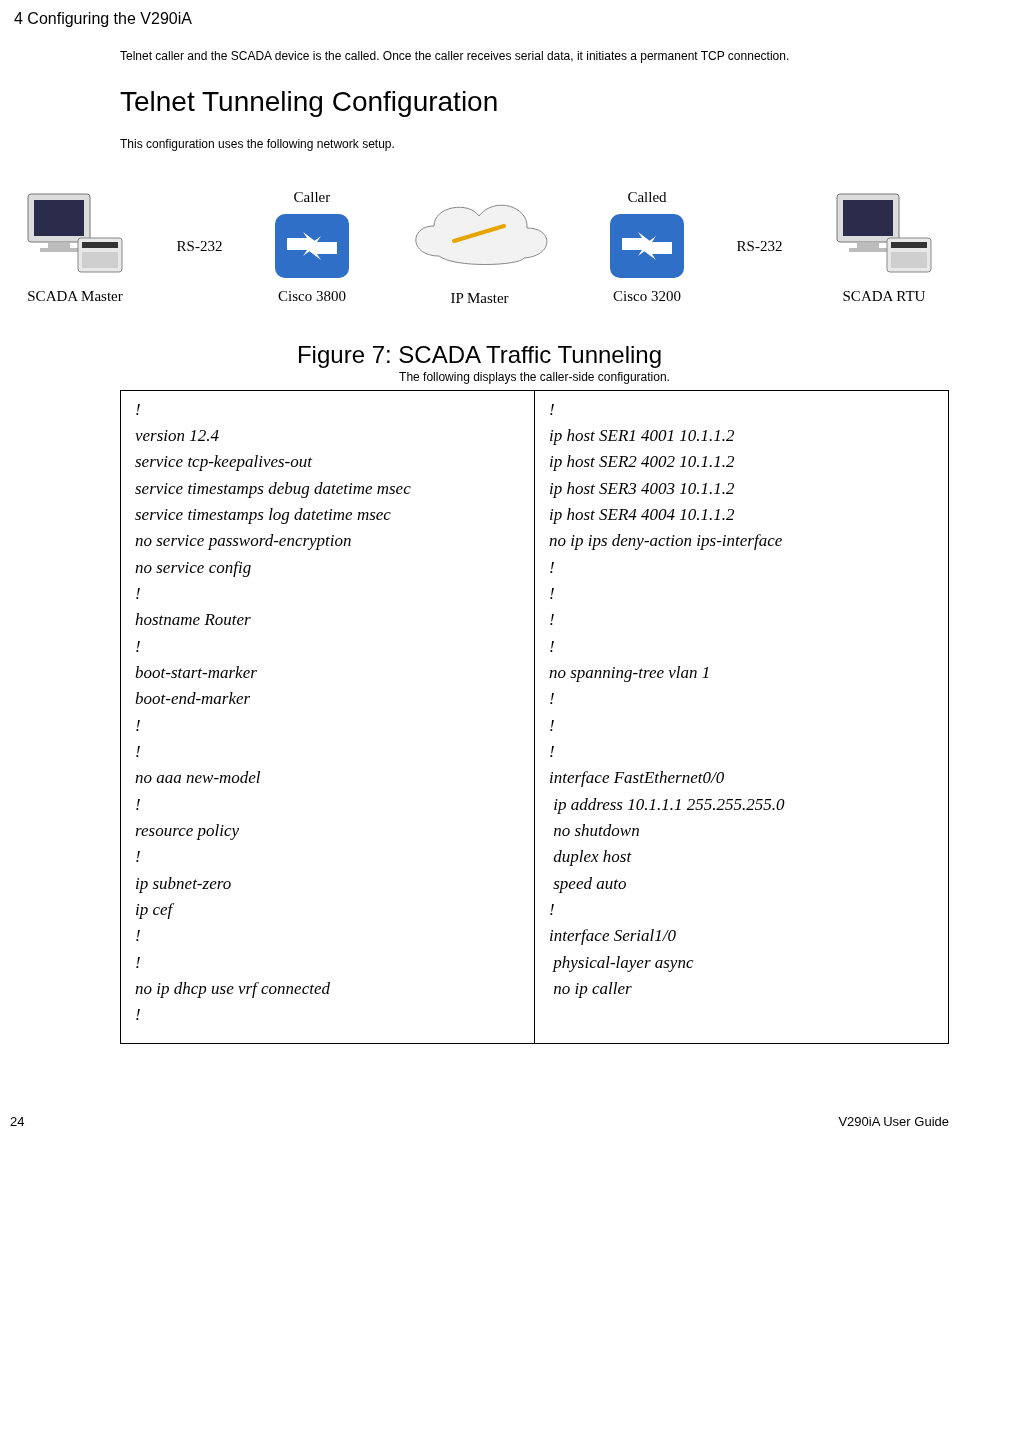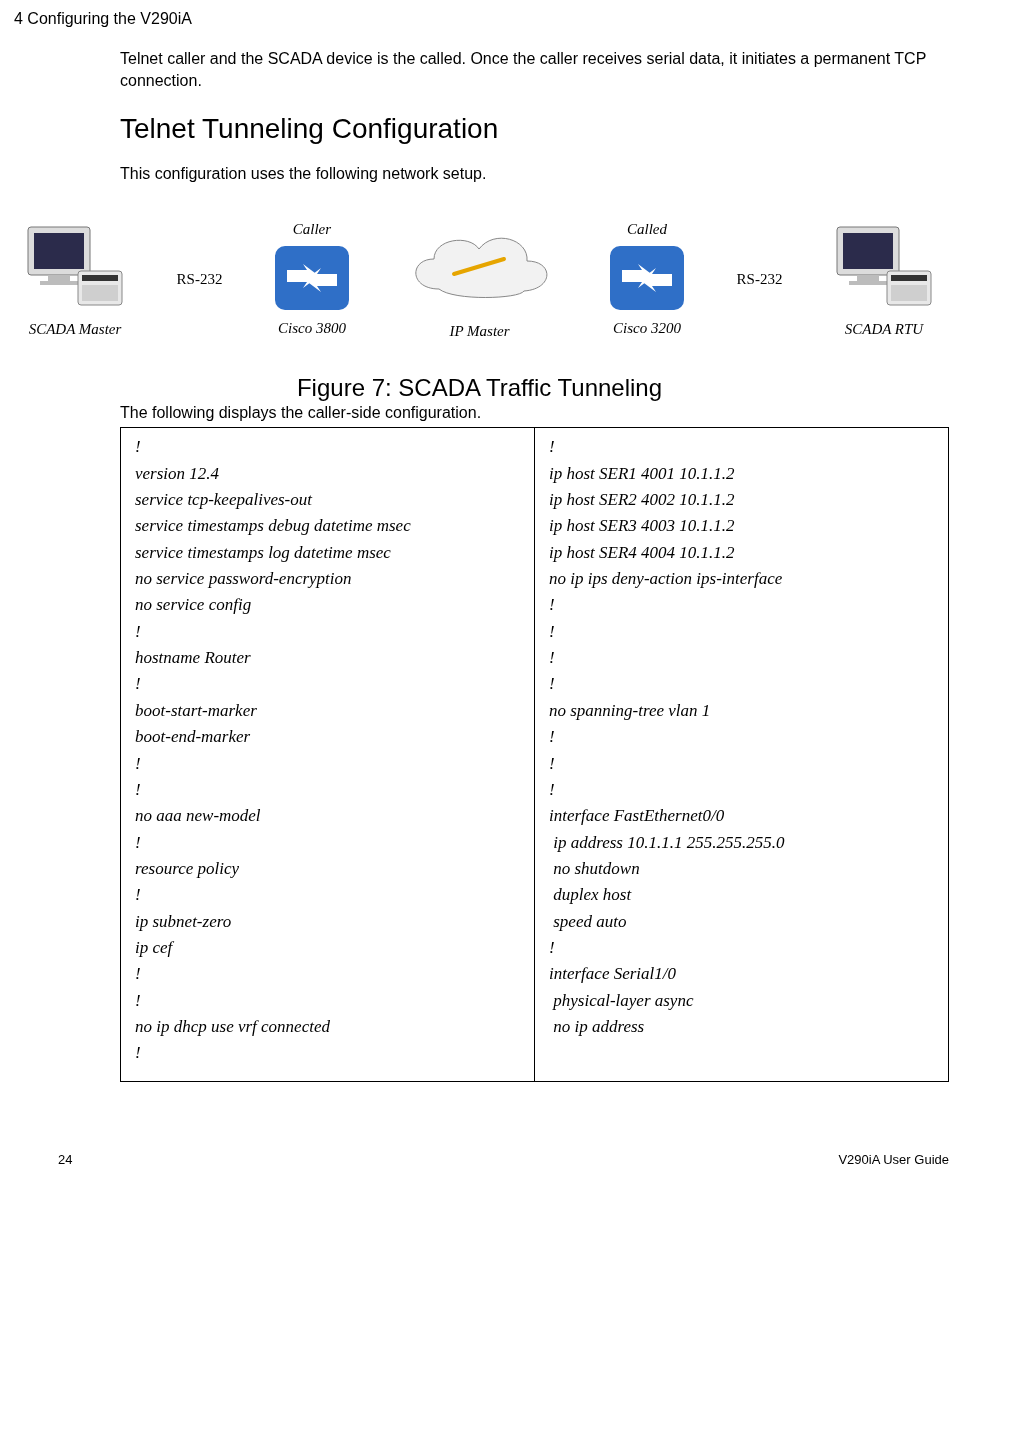--- a/index.html
+++ b/index.html
@@ -16,21 +16,21 @@
   }
   .top-header {
     font-size: 16px;
     margin-bottom: 20px;
     margin-left: 4px;
   }
   .content {
     margin-left: 110px;
   }
   .para {
-    font-size: 16px;
+    font-size: 12px;
     line-height: 1.35;
     margin-bottom: 22px;
   }
   .h2 {
     font-size: 28px;
     font-weight: normal;
     margin: 10px 0 18px 0;
   }
   .figure-container {
     margin: 12px 0 10px 0;
@@ -41,21 +41,20 @@
     align-items: center;
     justify-content: space-between;
     padding: 6px 4px 4px 4px;
   }
   .node {
     display: flex;
     flex-direction: column;
     align-items: center;
     font-family: 'Times New Roman', serif;
     font-size: 15px;
-    font-style: italic;
   }
   .node .top-label { margin-bottom: 2px; }
   .node .bottom-label { margin-top: 4px; text-align: right; }
   .pc-svg { width: 110px; height: 96px; }
   .router-svg { width: 86px; height: 76px; }
   .cloud-svg { width: 160px; height: 100px; }
   .link-label {
     font-family: Liberation Serif, serif;
     font-size: 15px;
     margin: 0 2px;
@@ -80,21 +79,20 @@
     font-size: 17px;
     line-height: 1.55;
   }
   .cfg-line { white-space: pre; }
   .footer {
     display: flex;
     justify-content: space-between;
     font-size: 13px;
     margin-top: 40px;
     padding: 0 60px 0 10px;
-    margin-left: 48px;
   }
 </style>
 </head>
 <body>
 
 <div class="page">
   <div class="top-header">4 Configuring the V290iA</div>
 
   <div class="content">
     <div class="para">Telnet caller and the SCADA device is the called. Once the caller receives serial data, it initiates a permanent TCP connection.</div>
@@ -162,21 +160,21 @@
           <rect x="62" y="64" width="36" height="16" fill="#cfcfcf"></rect>
         </svg>
         <div class="bottom-label">SCADA RTU</div>
       </div>
     </div>
   </div>
 
   <div class="figure-caption">Figure 7: SCADA Traffic Tunneling</div>
 
   <div class="content">
-    <div class="para" style="margin-bottom:4px;">The following displays the caller-side configuration.</div>
+    <div class="para" style="margin-bottom:4px;text-align:center;">The following displays the caller-side configuration.</div>
 
     <table class="config">
       <tbody>
           <tr>
         <td id="cfg-left">
               <div class="cfg-line">!</div>
               <div class="cfg-line">version 12.4</div>
               <div class="cfg-line">service tcp-keepalives-out</div>
               <div class="cfg-line">service timestamps debug datetime msec</div>
               <div class="cfg-line">service timestamps log datetime msec</div>
@@ -216,21 +214,21 @@
               <div class="cfg-line">!</div>
               <div class="cfg-line">!</div>
               <div class="cfg-line">interface FastEthernet0/0</div>
               <div class="cfg-line"> ip address 10.1.1.1 255.255.255.0</div>
               <div class="cfg-line"> no shutdown</div>
               <div class="cfg-line"> duplex host</div>
               <div class="cfg-line"> speed auto</div>
               <div class="cfg-line">!</div>
               <div class="cfg-line">interface Serial1/0</div>
               <div class="cfg-line"> physical-layer async</div>
-              <div class="cfg-line"> no ip address</div>
+              <div class="cfg-line"> no ip caller</div>
             </td>
       </tr>
     </tbody>
       </table>
   </div>
 </div>
 
 <div class="footer">
   <div>24</div>
   <div>V290iA User Guide</div>

